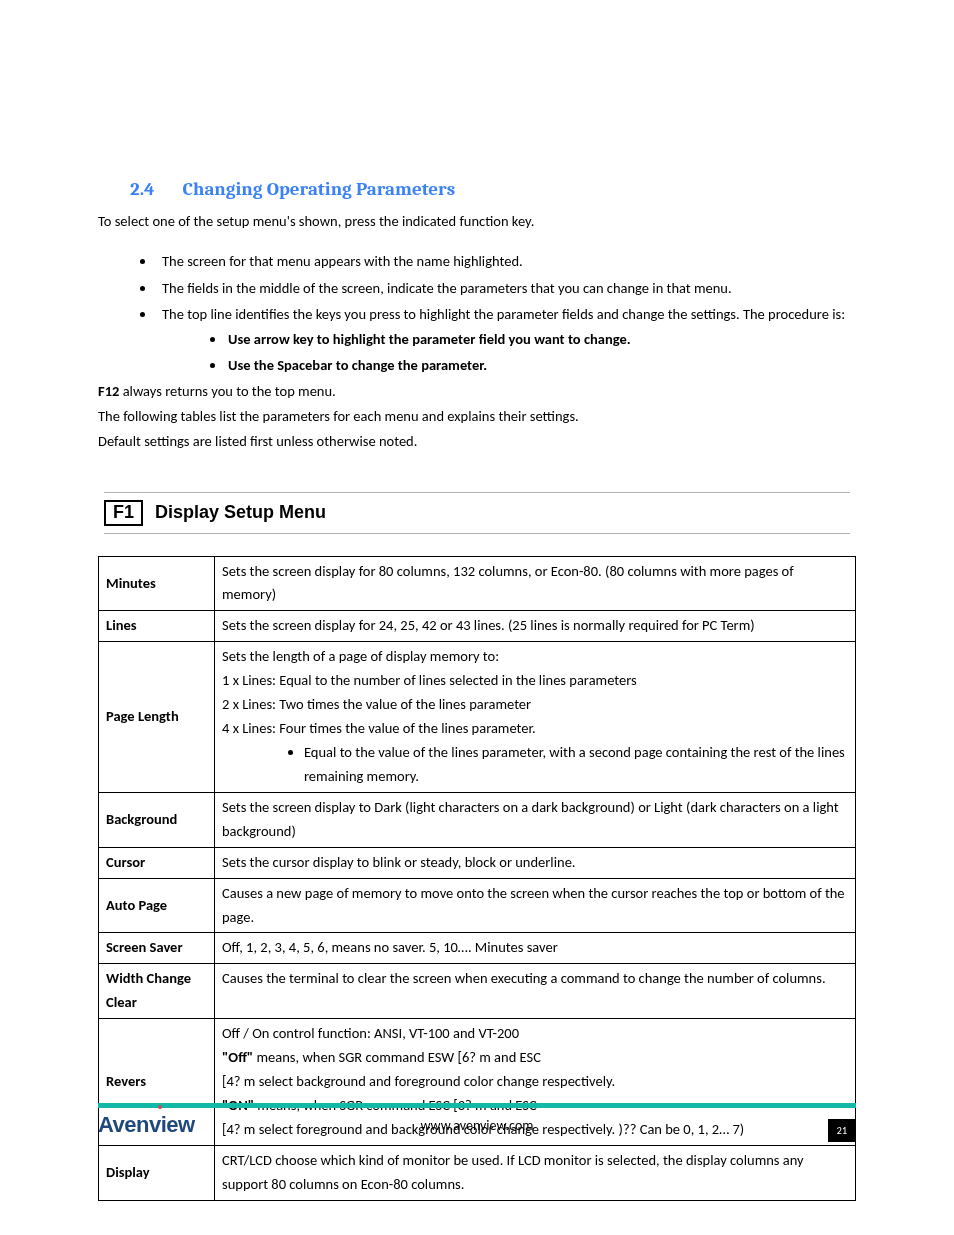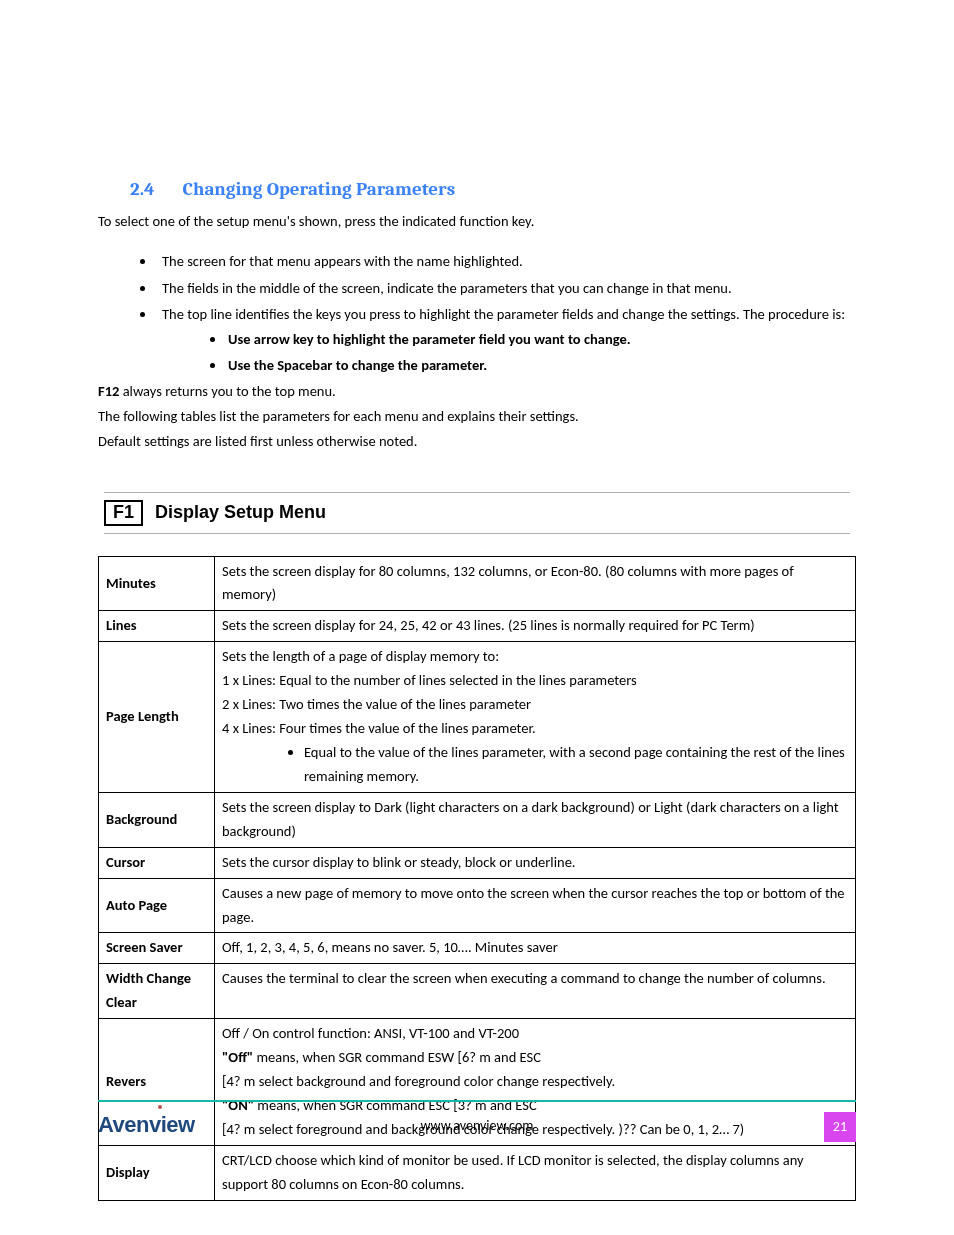--- a/index.html
+++ b/index.html
@@ -81,22 +81,21 @@
   .cell-line { display: block; }
 
   .footer {
     position: absolute;
     left: 98px;
     right: 98px;
     bottom: 93px;
     display: flex;
     align-items: flex-end;
     justify-content: space-between;
-    border-top: 2px solid #14b8a6;
-    padding-top: 6px;
+    border-top: 5px solid #14b8a6;
     margin-top: 28px;
   }
   .logo {
     font-family: "Trebuchet MS", Arial, sans-serif;
     font-weight: bold;
     font-size: 22px;
     color: #1f497d;
     letter-spacing: -0.5px;
     position: relative;
   }
@@ -110,24 +109,24 @@
     border-radius: 50%;
   }
   .fcenter {
     position: absolute;
     left: 50%;
     transform: translateX(-50%);
     font-size: 14px;
     bottom: 5px;
   }
   .pagenum {
-    background: #d946ef;
+    background: #000000;
     color: #fff;
     padding: 4px 9px;
-    font-size: 14px;
+    font-size: 10px;
   }
 </style>
 </head>
 <body>
 
 <div class="section-heading">
   <span class="num">2.4</span><span>Changing Operating Parameters</span>
 </div>
 
 <div class="intro">To select one of the setup menu's shown, press the indicated function key.</div>

